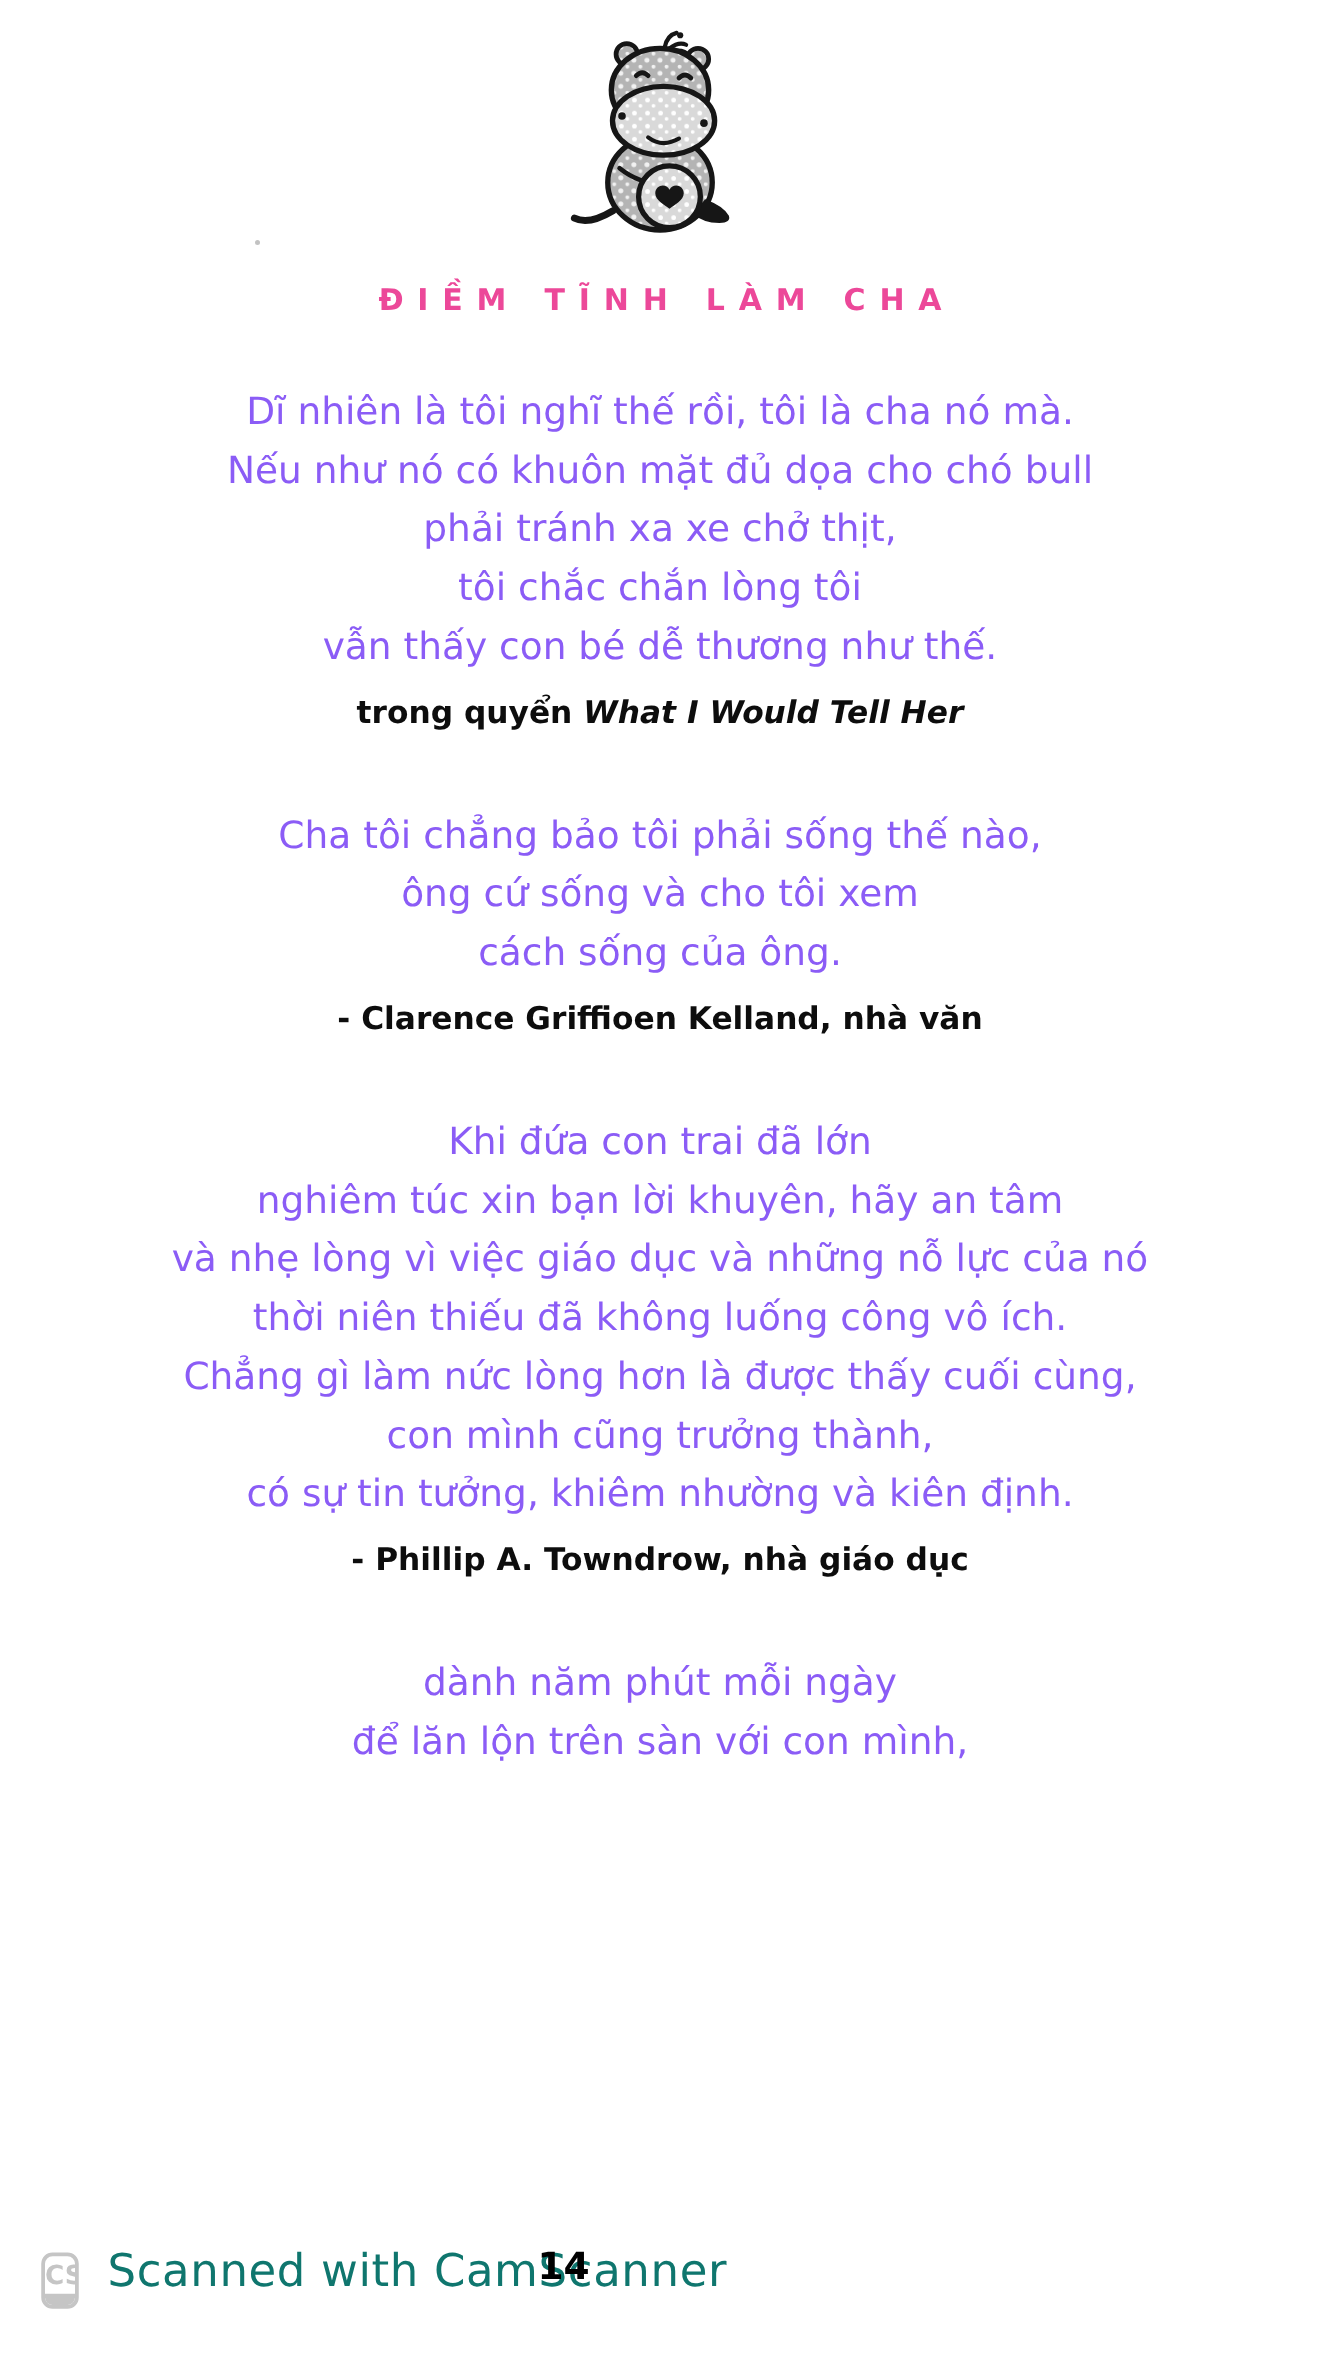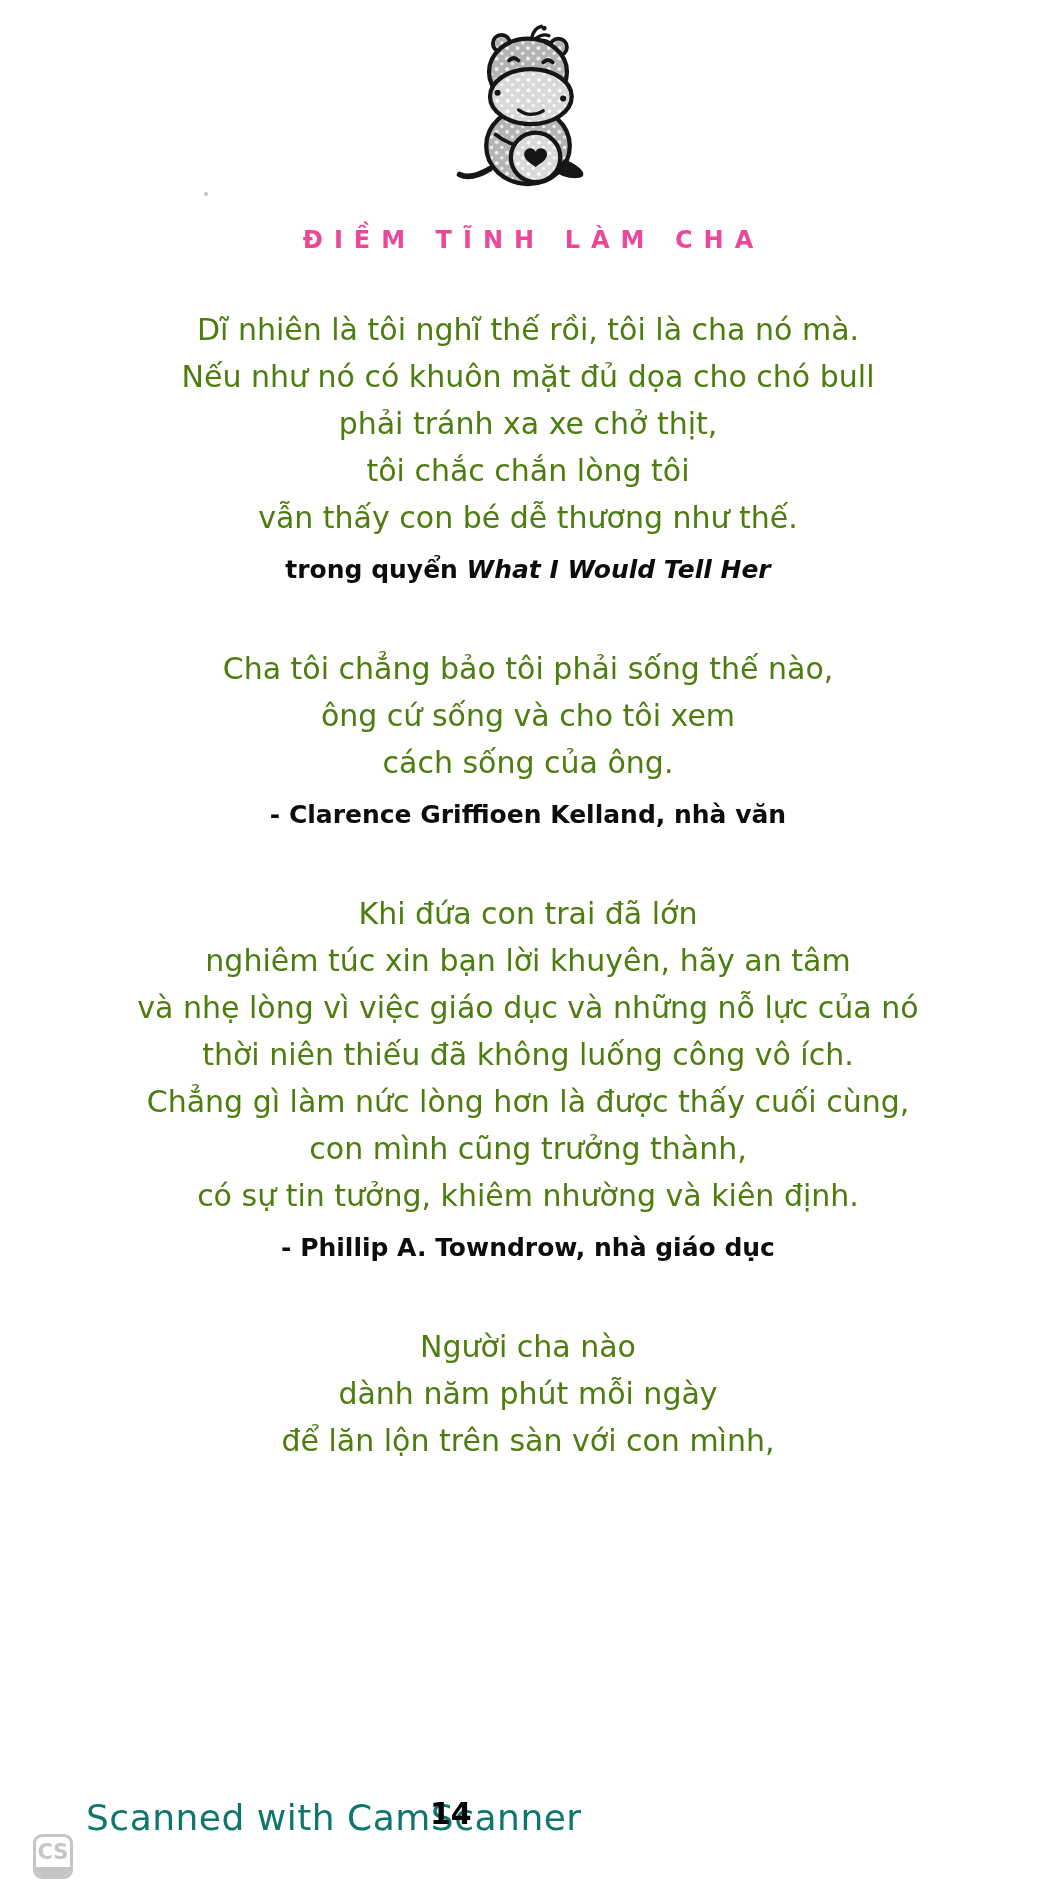--- a/index.html
+++ b/index.html
@@ -28,39 +28,38 @@
   .speck{
     position:absolute;left:204px;top:192px;
     width:4px;height:4px;border-radius:50%;
     background:#9a9a9a;opacity:.6;
   }
   .quote{margin:52px 40px 0 40px;}
   .qline{
     margin:0;
     font-size:30px;
     line-height:47px;
-    color:#4d7c0f;
+    color:#8b5cf6;
   }
   .attr{
     margin:6px 0 0 0;
     font-size:25px;
     line-height:46px;
     font-weight:700;
     color:#0d0d0d;
   }
   .attr .it{font-style:italic;}
   
   .cs-logo{
     position:absolute;left:33px;top:1802px;
-    width:40px;height:45px;
+    width:30px;height:45px;
     border:3px solid #c5c5c5;
     border-radius:9px;
     box-sizing:border-box;
     overflow:hidden;
-    margin-top:32px;
   }
   .cs-logo .cs-text{
     display:block;
     text-align:center;
     font-size:21px;
     font-weight:700;
     line-height:30px;
     color:#c5c5c5;
     letter-spacing:0;
   }
@@ -158,21 +157,20 @@
       <p class="qline">nghiêm túc xin bạn lời khuyên, hãy an tâm</p>
       <p class="qline">và nhẹ lòng vì việc giáo dục và những nỗ lực của nó</p>
       <p class="qline">thời niên thiếu đã không luống công vô ích.</p>
       <p class="qline">Chẳng gì làm nức lòng hơn là được thấy cuối cùng,</p>
       <p class="qline">con mình cũng trưởng thành,</p>
       <p class="qline">có sự tin tưởng, khiêm nhường và kiên định.</p>
       <p class="attr">- Phillip A. Towndrow, nhà giáo dục</p>
     </section>
 
     <section class="quote">
-      <p class="qline">Người cha nào</p>
       <p class="qline">dành năm phút mỗi ngày</p>
       <p class="qline">để lăn lộn trên sàn với con mình,</p>
     </section>
 
   </div>
 
   <div class="cs-logo">
     <span class="cs-text">CS</span>
     <span class="cs-bar"></span>
   </div>

